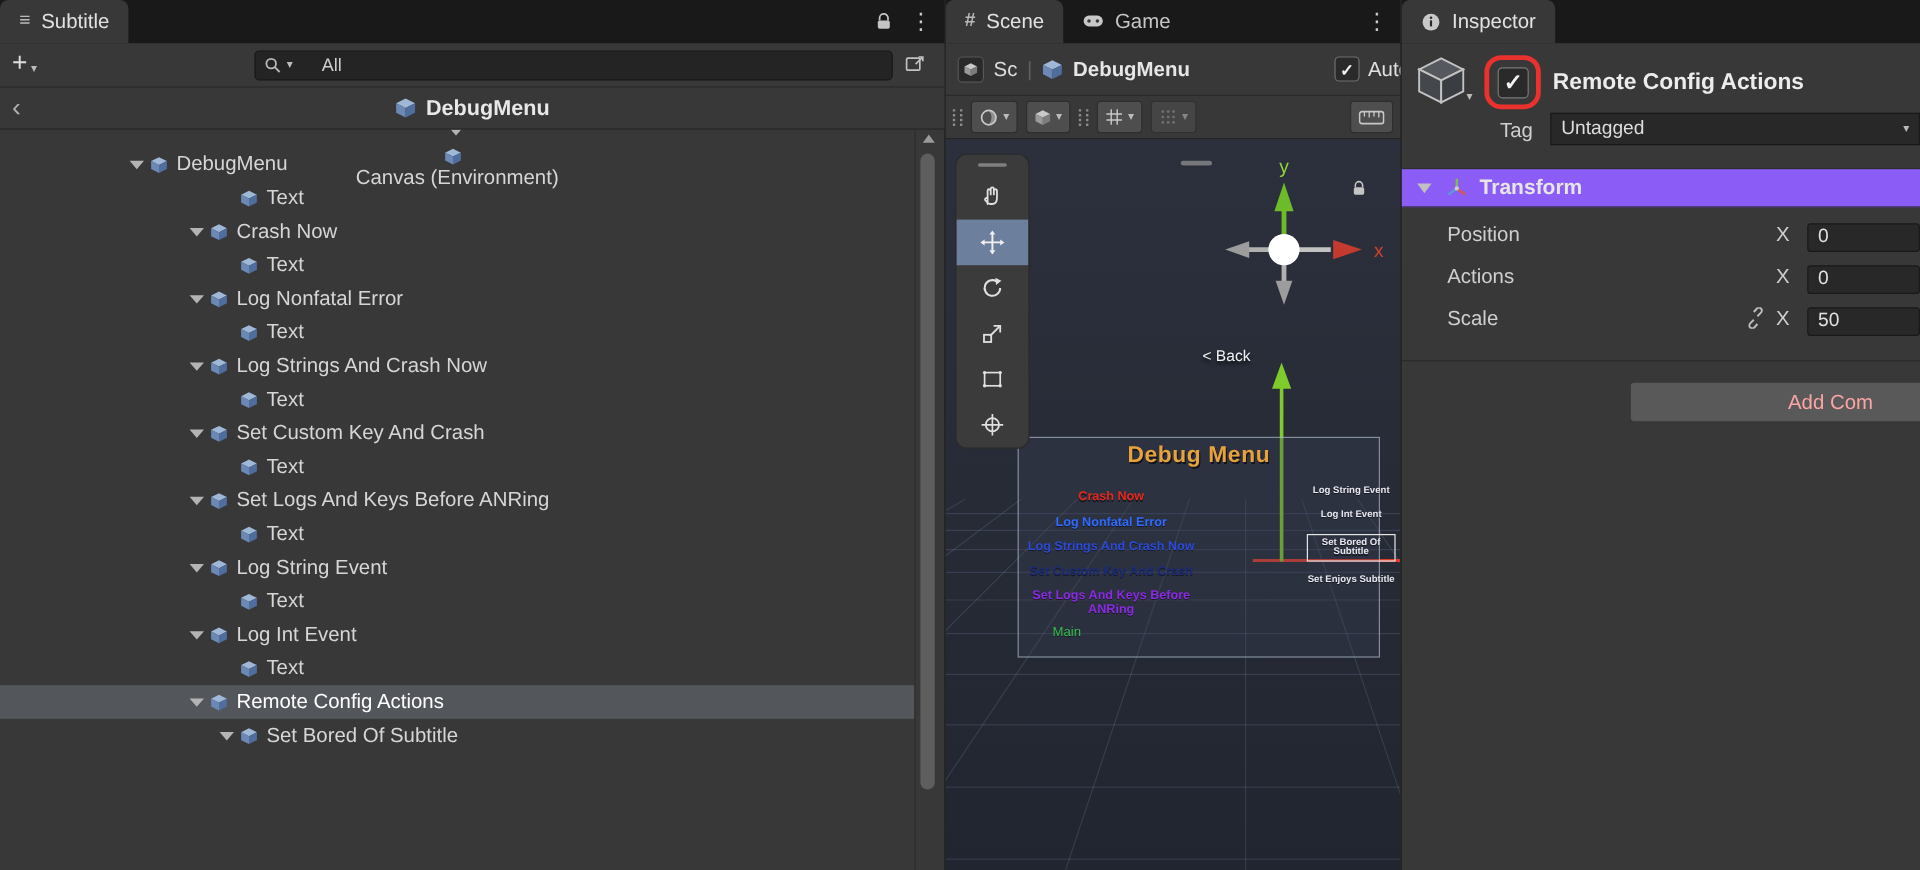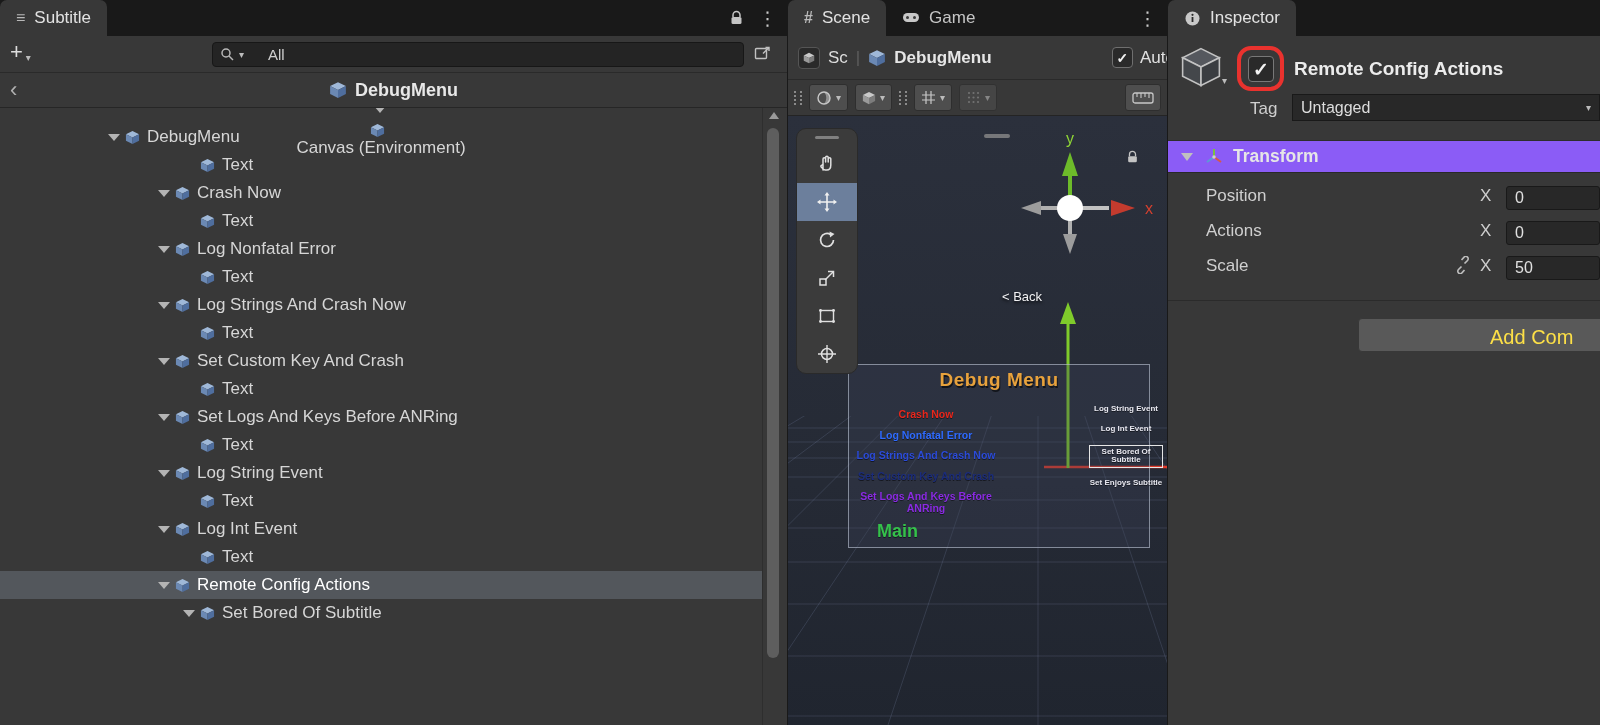--- a/index.html
+++ b/index.html
@@ -84,21 +84,21 @@
   
   #dm{position:absolute;left:60px;top:248px;width:302px;height:184px;border:1px solid rgba(205,215,230,.55);
       background:rgba(58,66,88,.32);z-index:3}
   #dm-title{position:absolute;top:4px;left:0;right:0;text-align:center;font-weight:bold;font-size:19px;
       letter-spacing:.5px;text-shadow:1px 2px 0 rgba(0,0,0,.6)}
   #dm-left{position:absolute;left:2px;top:44px;width:150px;display:flex;flex-direction:column;gap:9px;align-items:center}
   #dm-right{position:absolute;left:240px;top:40px;width:74px;display:flex;flex-direction:column;gap:11px;align-items:center}
   .dm-btn{font-weight:bold;font-size:10.5px;text-align:center;line-height:1.1;text-shadow:0 1px 0 rgba(0,0,0,.5)}
   .dm-btn.small{font-size:8px}
   .dm-btn.boxed{border:1px solid #E6E6E6;padding:2px 3px}
-  #dm-footer{position:absolute;left:28px;top:156px;font-weight:bold;font-size:18px;text-shadow:0 1px 0 rgba(0,0,0,.5)}
+  #dm-footer{position:absolute;left:28px;top:156px;font-weight:normal;font-size:11px;text-shadow:0 1px 0 rgba(0,0,0,.5)}
 
   
   .i-cube{position:absolute;left:12px;top:46px}
   .i-cube-caret{position:absolute;left:54px;top:76px}
   .i-check{position:absolute;left:80px;top:56px;width:26px;height:26px;background:#2A2A2A;border:1px solid #787878;
        border-radius:4px;display:flex;align-items:center;justify-content:center;font-size:19px;font-weight:bold;color:#F2F2F2}
   .anno-ring{position:absolute;left:69px;top:46px;width:47px;height:45px;border:4px solid #E9322E;border-radius:14px;
        pointer-events:none;z-index:9}
   #i-title{position:absolute;left:126px;top:58px;font-size:19px;font-weight:bold;color:#ECECEC;white-space:nowrap}
   #i-tag-label{position:absolute;left:82px;top:99px;font-size:17px;color:#CFCFCF}
@@ -114,21 +114,21 @@
   #transform-rows{position:absolute;top:186px;left:0;right:0}
   .xrow{display:flex;align-items:flex-start;height:26px;margin-bottom:9px;padding-left:38px;font-size:17px;color:#CFCFCF}
   .xlabel{width:230px}
   .linkslot{width:44px;display:flex;justify-content:flex-end;padding-right:8px}
   .axis{width:26px}
   .field{flex:1;height:24px;background:#282828;border:1px solid #191919;border-radius:3px;display:flex;
        align-items:center;padding-left:8px;font-size:16px;color:#E0E0E0}
   #i-divider{position:absolute;top:300px;left:0;right:0;height:1px;background:#2B2B2B}
   #add-btn{position:absolute;left:190px;top:318px;width:260px;height:34px;background:#595959;border:1px solid #383838;
        border-radius:4px;overflow:hidden}
-  #add-btn span{position:absolute;left:131px;top:7px;font-size:20px;color:#fde047;white-space:nowrap}
+  #add-btn span{position:absolute;left:131px;top:7px;font-size:17px;color:#fca5a5;white-space:nowrap}
 </style>
 </head>
 <body>
 
 <div id="hierarchy" class="panel">
   <div class="tabbar">
     <div class="tab">
       <span class="glyph-icon">≡</span>
       <span>Subtitle</span>
     </div>

